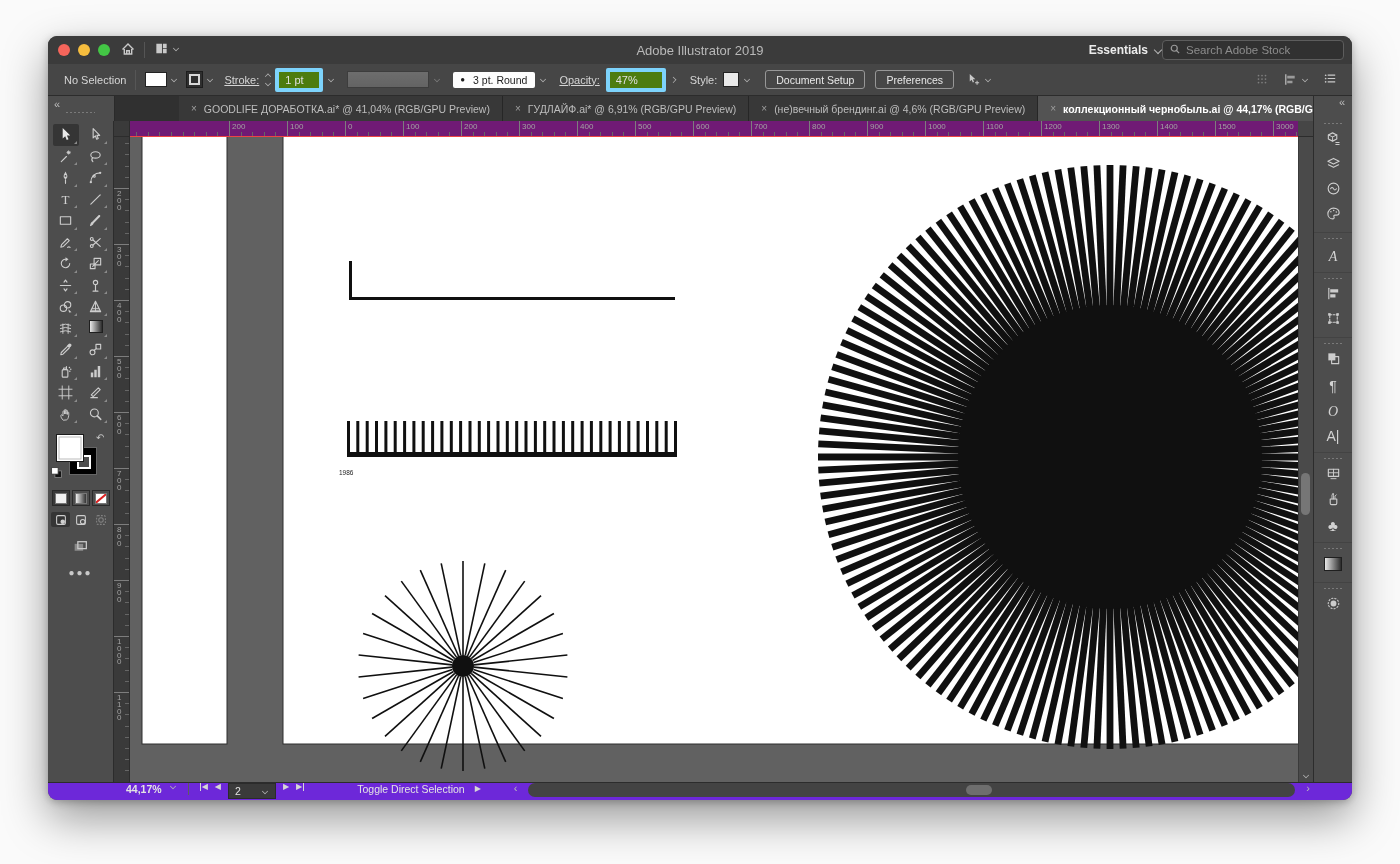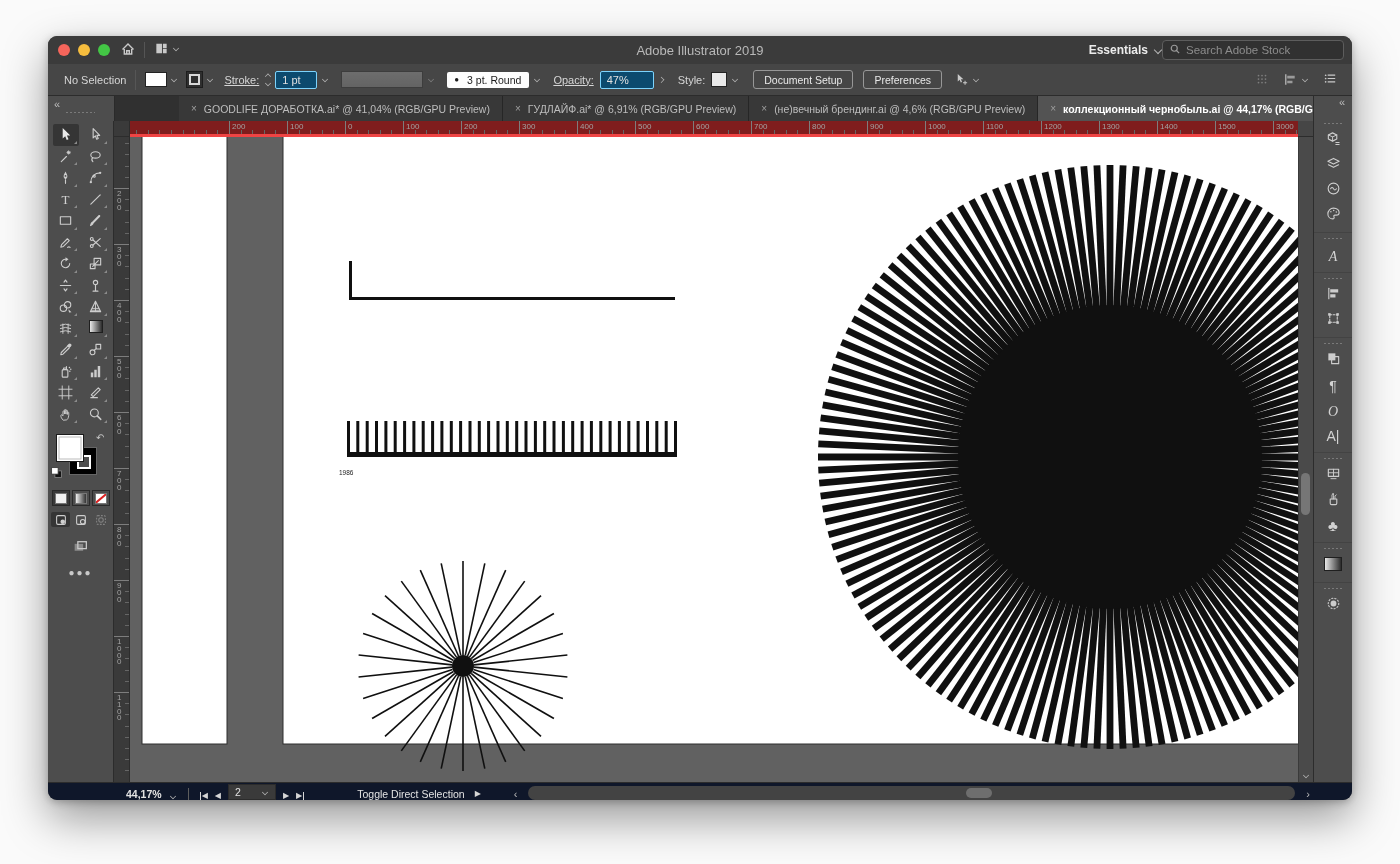--- a/index.html
+++ b/index.html
@@ -19,21 +19,21 @@
   .workspace{position:absolute;right:190px;top:7px;color:#ececec;font-size:12px;font-weight:bold;display:flex;gap:6px;align-items:center;}
   .searchbox{position:absolute;right:8px;top:4px;width:168px;height:18px;background:#313131;border:1px solid #5d5d5d;
              border-radius:4px;display:flex;align-items:center;padding:0 6px;gap:5px;}
   .searchbox .ph{color:#8d8d8d;font-size:11.5px;}
 
   
   .controlbar{position:absolute;left:0;top:28px;width:1304px;height:32px;background:#464646;border-bottom:1px solid #2c2c2c;
               display:flex;align-items:center;padding-left:16px;box-sizing:border-box;font-size:11px;color:#d6d6d6;}
   .cb-sep{width:1px;height:20px;background:#565656;margin:0 9px;}
   .ulbl{text-decoration:underline;}
-  .fld{background:#0c4a6e;border:1px solid #7dd3fc;color:#e0e0e0;border-radius:2px;padding:2px 6px;min-width:28px;}
+  .fld{background:#4d7c0f;border:4px solid #7dd3fc;color:#e0e0e0;border-radius:2px;padding:2px 6px;min-width:28px;}
   .swatchw{width:20px;height:13px;background:#fff;border:1px solid #222;display:inline-block;}
   .strokesw{width:15px;height:15px;border:1px solid #1d1d1d;background:#2e2e2e;display:inline-flex;align-items:center;justify-content:center;}
   .strokesw i{width:7px;height:7px;border:2px solid #d8d8d8;display:block;}
   .stepper{display:inline-flex;flex-direction:column;gap:1px;margin-right:3px;}
   .profile{width:80px;height:15px;background:linear-gradient(#7b7b7b,#6e6e6e);border:1px solid #3a3a3a;opacity:.75;}
   .wdd{background:#fdfdfd;color:#1c1c1c;border-radius:2px;padding:2px 8px 2px 7px;display:inline-flex;gap:8px;align-items:center;font-size:10.5px;}
   .cbtn{border:1px solid #979797;border-radius:3px;color:#e8e8e8;padding:2.5px 10px;font-size:10.5px;background:transparent;}
   .cb-right{margin-left:auto;display:flex;align-items:center;gap:14px;padding-right:14px;}
   .chv{display:inline-block;width:8px;height:7px;position:relative;}
   .chv::before{content:"";position:absolute;left:1px;top:0;width:5px;height:5px;border-right:1.4px solid #b5b5b5;border-bottom:1.4px solid #b5b5b5;transform:rotate(45deg);}
@@ -48,21 +48,21 @@
   .grip{position:absolute;left:17px;top:15px;width:30px;height:3px;background-image:radial-gradient(#7a7a7a 34%,transparent 35%);background-size:4px 3px;}
   .tabspacer{width:64px;flex:none;}
   .tabs{display:flex;height:25px;}
   .tab{display:flex;align-items:center;gap:7px;padding:0 12px;background:#383838;border-right:1px solid #262626;
        color:#bdbdbd;font-size:10.5px;white-space:nowrap;}
   .tab.active{background:#535353;color:#fff;font-weight:bold;}
   .tab .x{color:#9f9f9f;font-size:10px;font-weight:normal;}
 
   
   .rcorner{position:absolute;left:66px;top:85px;width:16px;height:16px;background:#3a3a3a;border-right:1px solid #2c2c2c;border-bottom:1px solid #2c2c2c;box-sizing:border-box;}
-  .hruler{position:absolute;left:82px;top:85px;width:1168px;height:16px;background:#7f1d1d;border-bottom:3px solid #ef4444;overflow:hidden;box-sizing:border-box;}
+  .hruler{position:absolute;left:82px;top:85px;width:1168px;height:16px;background:#701a75;border-bottom:1px solid #ef4444;overflow:hidden;box-sizing:border-box;}
   .hruler .lab{position:absolute;top:1px;font-size:8px;color:#a2a2a2;}
   .hruler .mj{position:absolute;top:0;width:1px;height:16px;background:#7d7d7d;}
   .hruler .mn{position:absolute;bottom:0;width:1px;height:4px;background:#666;}
   .vruler{position:absolute;left:66px;top:101px;width:16px;height:645px;background:#3a3a3a;border-right:1px solid #2c2c2c;overflow:hidden;box-sizing:border-box;}
   .vruler .lab{position:absolute;left:3px;font-size:8px;line-height:6.8px;color:#a2a2a2;white-space:pre;text-align:center;}
   .vruler .mj{position:absolute;left:0;height:1px;width:16px;background:#7d7d7d;}
   .vruler .mn{position:absolute;right:0;height:1px;width:4px;background:#666;}
   .scrollcorner{position:absolute;left:1250px;top:85px;width:15px;height:16px;background:#464646;border-bottom:1px solid #2c2c2c;box-sizing:border-box;}
 
   
@@ -108,22 +108,22 @@
   .rail{position:absolute;left:1265px;top:60px;width:39px;height:686px;background:#4d4d4d;border-left:1px solid #2c2c2c;box-sizing:border-box;}
   .railhead{height:22px;position:relative;}
   .railhead .dblchev{left:auto;right:7px;top:0;}
   .railgrp{border-top:1px solid #434343;padding:2px 0 4px;}
   .railgrp:first-of-type{border-top:none;}
   .rgrip{width:20px;height:3px;margin:2px auto 3px;background-image:radial-gradient(#7a7a7a 34%,transparent 35%);background-size:4px 3px;}
   .ricon{width:38px;height:25px;display:flex;align-items:center;justify-content:center;}
   .ricon .tglyph{font-size:14px;}
 
   
-  .statusbar{position:absolute;left:0;top:746px;width:1304px;height:18px;background:#0f172a;border-top:1px solid #2c2c2c;
-             display:flex;align-items:flex-end;padding-left:78px;box-sizing:border-box;font-size:10.5px;color:#e3e3e3;gap:7px;}
+  .statusbar{position:absolute;left:0;top:746px;width:1304px;height:18px;background:#6d28d9;border-top:1px solid #2c2c2c;
+             display:flex;align-items:flex-start;padding-left:78px;box-sizing:border-box;font-size:10.5px;color:#e3e3e3;gap:7px;}
   .sb-sep{width:1px;height:12px;background:#5d5d5d;margin:0 4px;}
   .navb{color:#d6d6d6;font-size:8px;line-height:8px;}
   .navb.first{border-left:1.5px solid #d6d6d6;padding-left:1px;}
   .navb.last{border-right:1.5px solid #d6d6d6;padding-right:1px;}
   .sbfld{background:#3a3a3a;border:1px solid #2b2b2b;padding:1px 6px;min-width:34px;display:inline-flex;justify-content:space-between;align-items:center;gap:12px;}
   .sbstatus{margin-left:46px;display:flex;align-items:center;gap:10px;}
   .hscrolltrack{flex:1;height:14px;background:#434343;border-radius:7px;margin:0 4px;position:relative;}
   .hthumb{position:absolute;left:57%;top:2px;width:26px;height:10px;background:#6e6e6e;border-radius:5px;}
   .sb-arrow{color:#b9b9b9;font-size:11px;line-height:11px;}
 </style>

